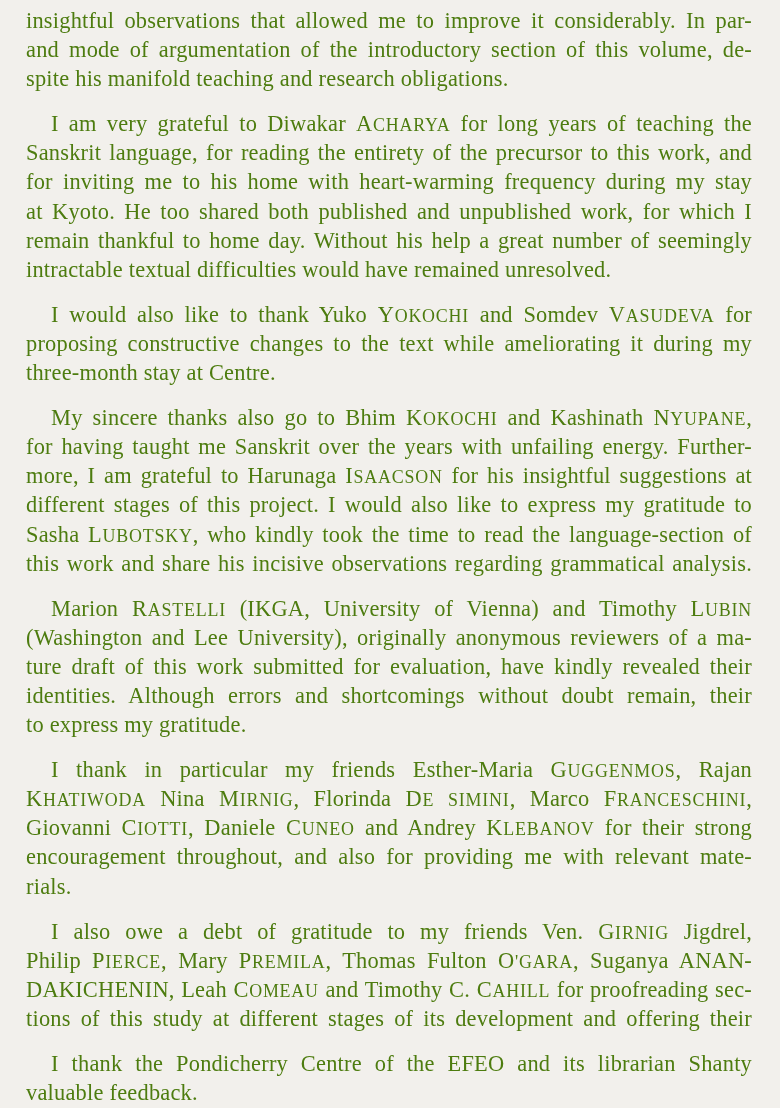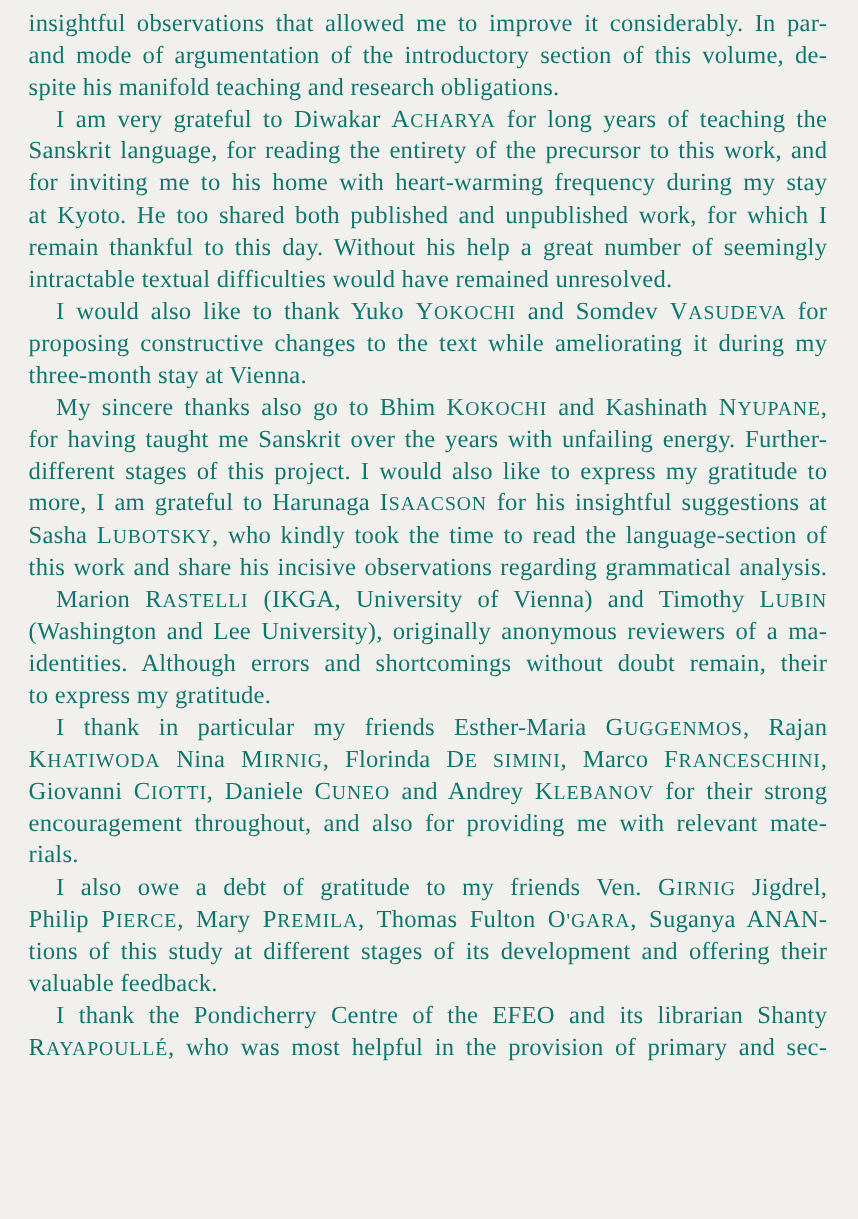--- a/index.html
+++ b/index.html
@@ -28,35 +28,36 @@
     top: 6px;
     width: 726px;
   }
   .line {
     display: block;
     height: 29.1px;
     line-height: 29.1px;
     font-size: 22.4px;
     white-space: pre;
     letter-spacing: 0.01em;
-    color: #0f766e;
+    color: #4d7c0f;
   }
   
   .line.just {
     text-align: justify;
     text-align-last: justify;
     white-space: normal;
   }
   .line.last {
     text-align: right;
     text-align-last: left;
     white-space: normal;
   }
   .ind {
     padding-left: 25px;
+    margin-top: 16px;
   }
   
   .sc {
     font-variant: small-caps;
     letter-spacing: 0.035em;
   }
   .scx {
     font-size: 0.80em;
     letter-spacing: 0.045em;
   }
@@ -68,47 +69,49 @@
   <div id="textblock">
 
     <div class="line just"><span>insightful observations that allowed me to improve it considerably. In par-</span></div>
     <div class="line just"><span>and mode of argumentation of the introductory section of this volume, de-</span></div>
     <div class="line last"><span>spite his manifold teaching and research obligations.</span></div>
 
     <div class="line just ind"><span>I am very grateful to Diwakar <span class="sc">A<span class="scx">CHARYA</span></span> for long years of teaching the</span></div>
     <div class="line just"><span>Sanskrit language, for reading the entirety of the precursor to this work, and</span></div>
     <div class="line just"><span>for inviting me to his home with heart-warming frequency during my stay</span></div>
     <div class="line just"><span>at Kyoto. He too shared both published and unpublished work, for which I</span></div>
-    <div class="line just"><span>remain thankful to this day. Without his help a great number of seemingly</span></div>
+    <div class="line just"><span>remain thankful to home day. Without his help a great number of seemingly</span></div>
     <div class="line last"><span>intractable textual difficulties would have remained unresolved.</span></div>
 
     <div class="line just ind"><span>I would also like to thank Yuko <span class="sc">Y<span class="scx">OKOCHI</span></span> and Somdev <span class="sc">V<span class="scx">ASUDEVA</span></span> for</span></div>
     <div class="line just"><span>proposing constructive changes to the text while ameliorating it during my</span></div>
-    <div class="line last"><span>three-month stay at Vienna.</span></div>
+    <div class="line last"><span>three-month stay at Centre.</span></div>
 
     <div class="line just ind"><span>My sincere thanks also go to Bhim <span class="sc">K<span class="scx">OKOCHI</span></span> and Kashinath <span class="sc">N<span class="scx">YUPANE</span></span>,</span></div>
     <div class="line just"><span>for having taught me Sanskrit over the years with unfailing energy. Further-</span></div>
+    <div class="line just"><span>more, I am grateful to Harunaga <span class="sc">I<span class="scx">SAACSON</span></span> for his insightful suggestions at</span></div>
     <div class="line just"><span>different stages of this project. I would also like to express my gratitude to</span></div>
-    <div class="line just"><span>more, I am grateful to Harunaga <span class="sc">I<span class="scx">SAACSON</span></span> for his insightful suggestions at</span></div>
     <div class="line just"><span>Sasha <span class="sc">L<span class="scx">UBOTSKY</span></span>, who kindly took the time to read the language-section of</span></div>
     <div class="line just"><span>this work and share his incisive observations regarding grammatical analysis.</span></div>
 
     <div class="line just ind"><span>Marion <span class="sc">R<span class="scx">ASTELLI</span></span> (IKGA, University of Vienna) and Timothy <span class="sc">L<span class="scx">UBIN</span></span></span></div>
     <div class="line just"><span>(Washington and Lee University), originally anonymous reviewers of a ma-</span></div>
+    <div class="line just"><span>ture draft of this work submitted for evaluation, have kindly revealed their</span></div>
     <div class="line just"><span>identities. Although errors and shortcomings without doubt remain, their</span></div>
     <div class="line last"><span>to express my gratitude.</span></div>
 
     <div class="line just ind"><span>I thank in particular my friends Esther-Maria <span class="sc">G<span class="scx">UGGENMOS</span></span>, Rajan</span></div>
     <div class="line just"><span><span class="sc">K<span class="scx">HATIWODA</span></span> Nina <span class="sc">M<span class="scx">IRNIG</span></span>, Florinda <span class="sc">D<span class="scx">E SIMINI</span></span>, Marco <span class="sc">F<span class="scx">RANCESCHINI</span></span>,</span></div>
     <div class="line just"><span>Giovanni <span class="sc">C<span class="scx">IOTTI</span></span>, Daniele <span class="sc">C<span class="scx">UNEO</span></span> and Andrey <span class="sc">K<span class="scx">LEBANOV</span></span> for their strong</span></div>
     <div class="line just"><span>encouragement throughout, and also for providing me with relevant mate-</span></div>
     <div class="line last"><span>rials.</span></div>
 
     <div class="line just ind"><span>I also owe a debt of gratitude to my friends Ven. <span class="sc">G<span class="scx">IRNIG</span></span> Jigdrel,</span></div>
     <div class="line just"><span>Philip <span class="sc">P<span class="scx">IERCE</span></span>, Mary <span class="sc">P<span class="scx">REMILA</span></span>, Thomas Fulton <span class="sc">O<span class="scx">'GARA</span></span>, Suganya ANAN-</span></div>
+    <div class="line just"><span>DAKICHENIN, Leah <span class="sc">C<span class="scx">OMEAU</span></span> and Timothy C. <span class="sc">C<span class="scx">AHILL</span></span> for proofreading sec-</span></div>
     <div class="line just"><span>tions of this study at different stages of its development and offering their</span></div>
+    <div class="line just ind"><span>I thank the Pondicherry Centre of the EFEO and its librarian Shanty</span></div>
+
     <div class="line last"><span>valuable feedback.</span></div>
-
-    <div class="line just ind"><span>I thank the Pondicherry Centre of the EFEO and its librarian Shanty</span></div>
     <div class="line just"><span><span class="sc">R<span class="scx">AYAPOULLÉ</span></span>, who was most helpful in the provision of primary and sec-</span></div>
 
   </div>
 </div>
 
 </body></html>

